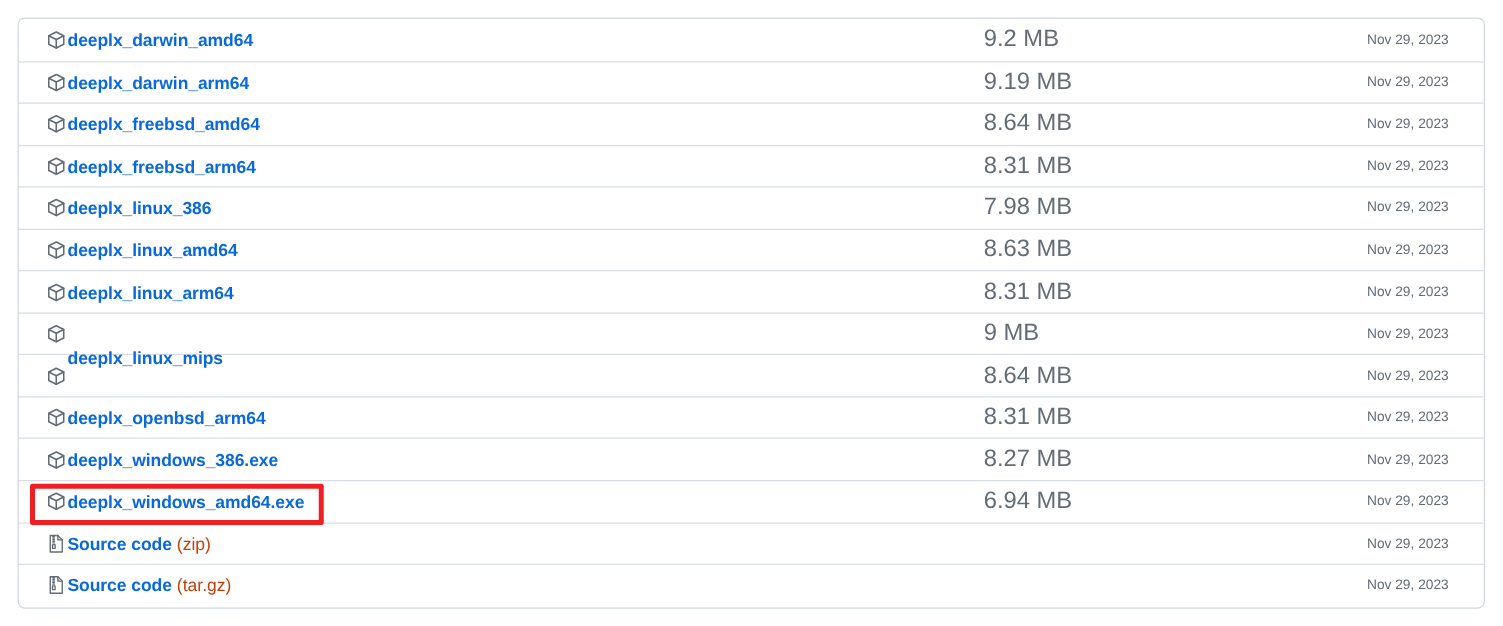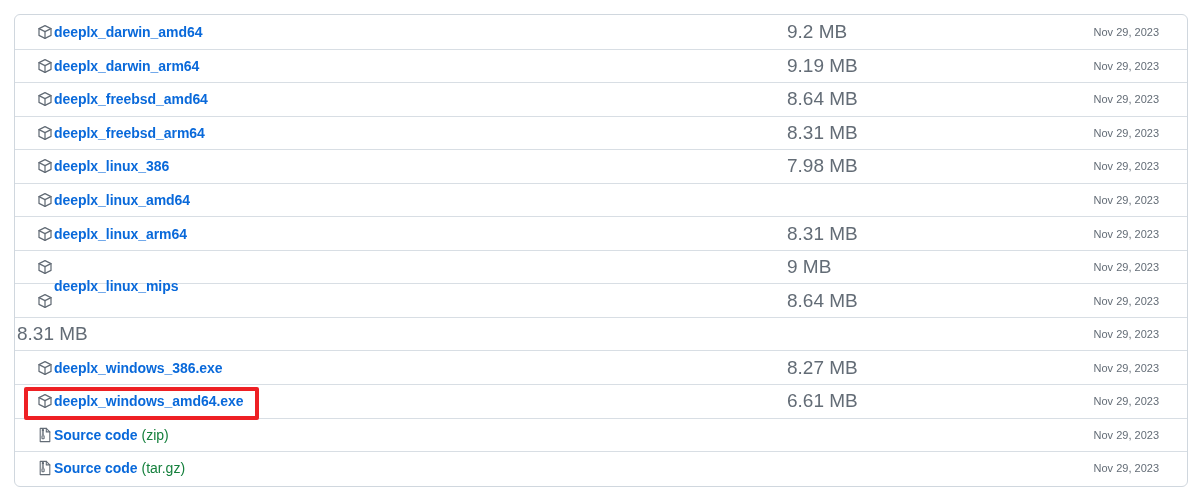--- a/index.html
+++ b/index.html
@@ -66,21 +66,21 @@
     font-size: 14px;
     font-weight: bold;
     color: #0969da;
     letter-spacing: -0.05px;
     white-space: nowrap;
   }
 
   .asset-suffix {
     font-size: 14px;
     font-weight: normal;
-    color: #15803d;
+    color: #c2410c;
     margin-left: 4px;
     white-space: nowrap;
   }
 
   .cell-size {
     flex: 0 0 auto;
     width: 210px;
     font-size: 19px;
     color: #636c76;
     white-space: nowrap;
@@ -186,20 +186,21 @@
       <div class="cell-name">
         <span class="asset-icon">
           <svg width="16" height="16" viewBox="0 0 16 16" fill="none" stroke="currentColor" stroke-width="1.25" stroke-linejoin="round" stroke-linecap="round">
             <path d="M8 1.6 L14 4.6 L14 11.4 L8 14.4 L2 11.4 L2 4.6 Z"></path>
             <path d="M2 4.6 L8 7.6 L14 4.6"></path>
             <path d="M8 7.6 L8 14.4"></path>
           </svg>
         </span>
         <a class="asset-link" href="#" style="text-decoration: none;">deeplx_linux_amd64</a>
       </div>
+      <div class="cell-size">8.63 MB</div>
       <div class="cell-date">Nov 29, 2023</div>
     </div>
     <div class="asset-row">
       <div class="cell-name">
         <span class="asset-icon">
           <svg width="16" height="16" viewBox="0 0 16 16" fill="none" stroke="currentColor" stroke-width="1.25" stroke-linejoin="round" stroke-linecap="round">
             <path d="M8 1.6 L14 4.6 L14 11.4 L8 14.4 L2 11.4 L2 4.6 Z"></path>
             <path d="M2 4.6 L8 7.6 L14 4.6"></path>
             <path d="M8 7.6 L8 14.4"></path>
           </svg>
@@ -230,20 +231,30 @@
             <path d="M8 1.6 L14 4.6 L14 11.4 L8 14.4 L2 11.4 L2 4.6 Z"></path>
             <path d="M2 4.6 L8 7.6 L14 4.6"></path>
             <path d="M8 7.6 L8 14.4"></path>
           </svg>
         </span>
       </div>
       <div class="cell-size">8.64 MB</div>
       <div class="cell-date">Nov 29, 2023</div>
     </div>
     <div class="asset-row">
+      <div class="cell-name">
+        <span class="asset-icon">
+          <svg width="16" height="16" viewBox="0 0 16 16" fill="none" stroke="currentColor" stroke-width="1.25" stroke-linejoin="round" stroke-linecap="round">
+            <path d="M8 1.6 L14 4.6 L14 11.4 L8 14.4 L2 11.4 L2 4.6 Z"></path>
+            <path d="M2 4.6 L8 7.6 L14 4.6"></path>
+            <path d="M8 7.6 L8 14.4"></path>
+          </svg>
+        </span>
+        <a class="asset-link" href="#" style="text-decoration: none;">deeplx_openbsd_arm64</a>
+      </div>
       <div class="cell-size">8.31 MB</div>
       <div class="cell-date">Nov 29, 2023</div>
     </div>
     <div class="asset-row">
       <div class="cell-name">
         <span class="asset-icon">
           <svg width="16" height="16" viewBox="0 0 16 16" fill="none" stroke="currentColor" stroke-width="1.25" stroke-linejoin="round" stroke-linecap="round">
             <path d="M8 1.6 L14 4.6 L14 11.4 L8 14.4 L2 11.4 L2 4.6 Z"></path>
             <path d="M2 4.6 L8 7.6 L14 4.6"></path>
             <path d="M8 7.6 L8 14.4"></path>
@@ -258,21 +269,21 @@
       <div class="cell-name">
         <span class="asset-icon">
           <svg width="16" height="16" viewBox="0 0 16 16" fill="none" stroke="currentColor" stroke-width="1.25" stroke-linejoin="round" stroke-linecap="round">
             <path d="M8 1.6 L14 4.6 L14 11.4 L8 14.4 L2 11.4 L2 4.6 Z"></path>
             <path d="M2 4.6 L8 7.6 L14 4.6"></path>
             <path d="M8 7.6 L8 14.4"></path>
           </svg>
         </span>
         <a class="asset-link" href="#" style="text-decoration: none;">deeplx_windows_amd64.exe</a>
       </div>
-      <div class="cell-size">6.61 MB</div>
+      <div class="cell-size">6.94 MB</div>
       <div class="cell-date">Nov 29, 2023</div>
     </div>
     <div class="asset-row">
       <div class="cell-name">
         <span class="asset-icon">
           <svg width="16" height="16" viewBox="0 0 16 16" fill="none" stroke="currentColor" stroke-width="1.1" stroke-linejoin="round" stroke-linecap="round">
             <path d="M3.2 1.4 L9.3 1.4 L12.8 4.9 L12.8 14.6 L3.2 14.6 Z"></path>
             <path d="M9.3 1.4 L9.3 4.9 L12.8 4.9"></path>
             <path d="M5.3 2.1 L6.5 2.1 M5.3 3.4 L6.5 3.4 M5.3 4.7 L6.5 4.7 M5.3 6.0 L6.5 6.0 M5.3 7.3 L6.5 7.3"></path>
             <rect x="5.0" y="8.7" width="2.1" height="3.0" rx="0.4"></rect>

